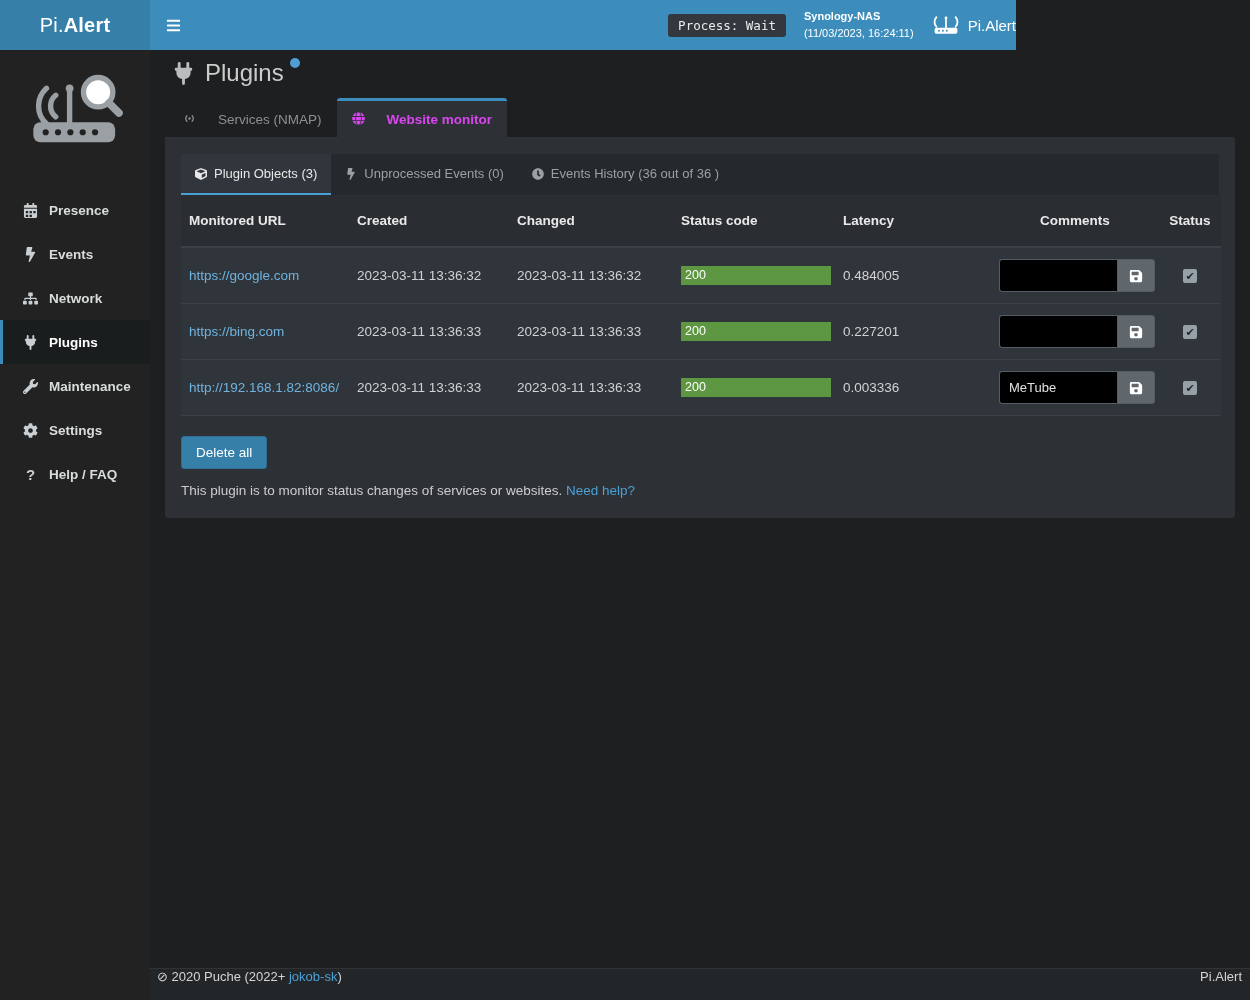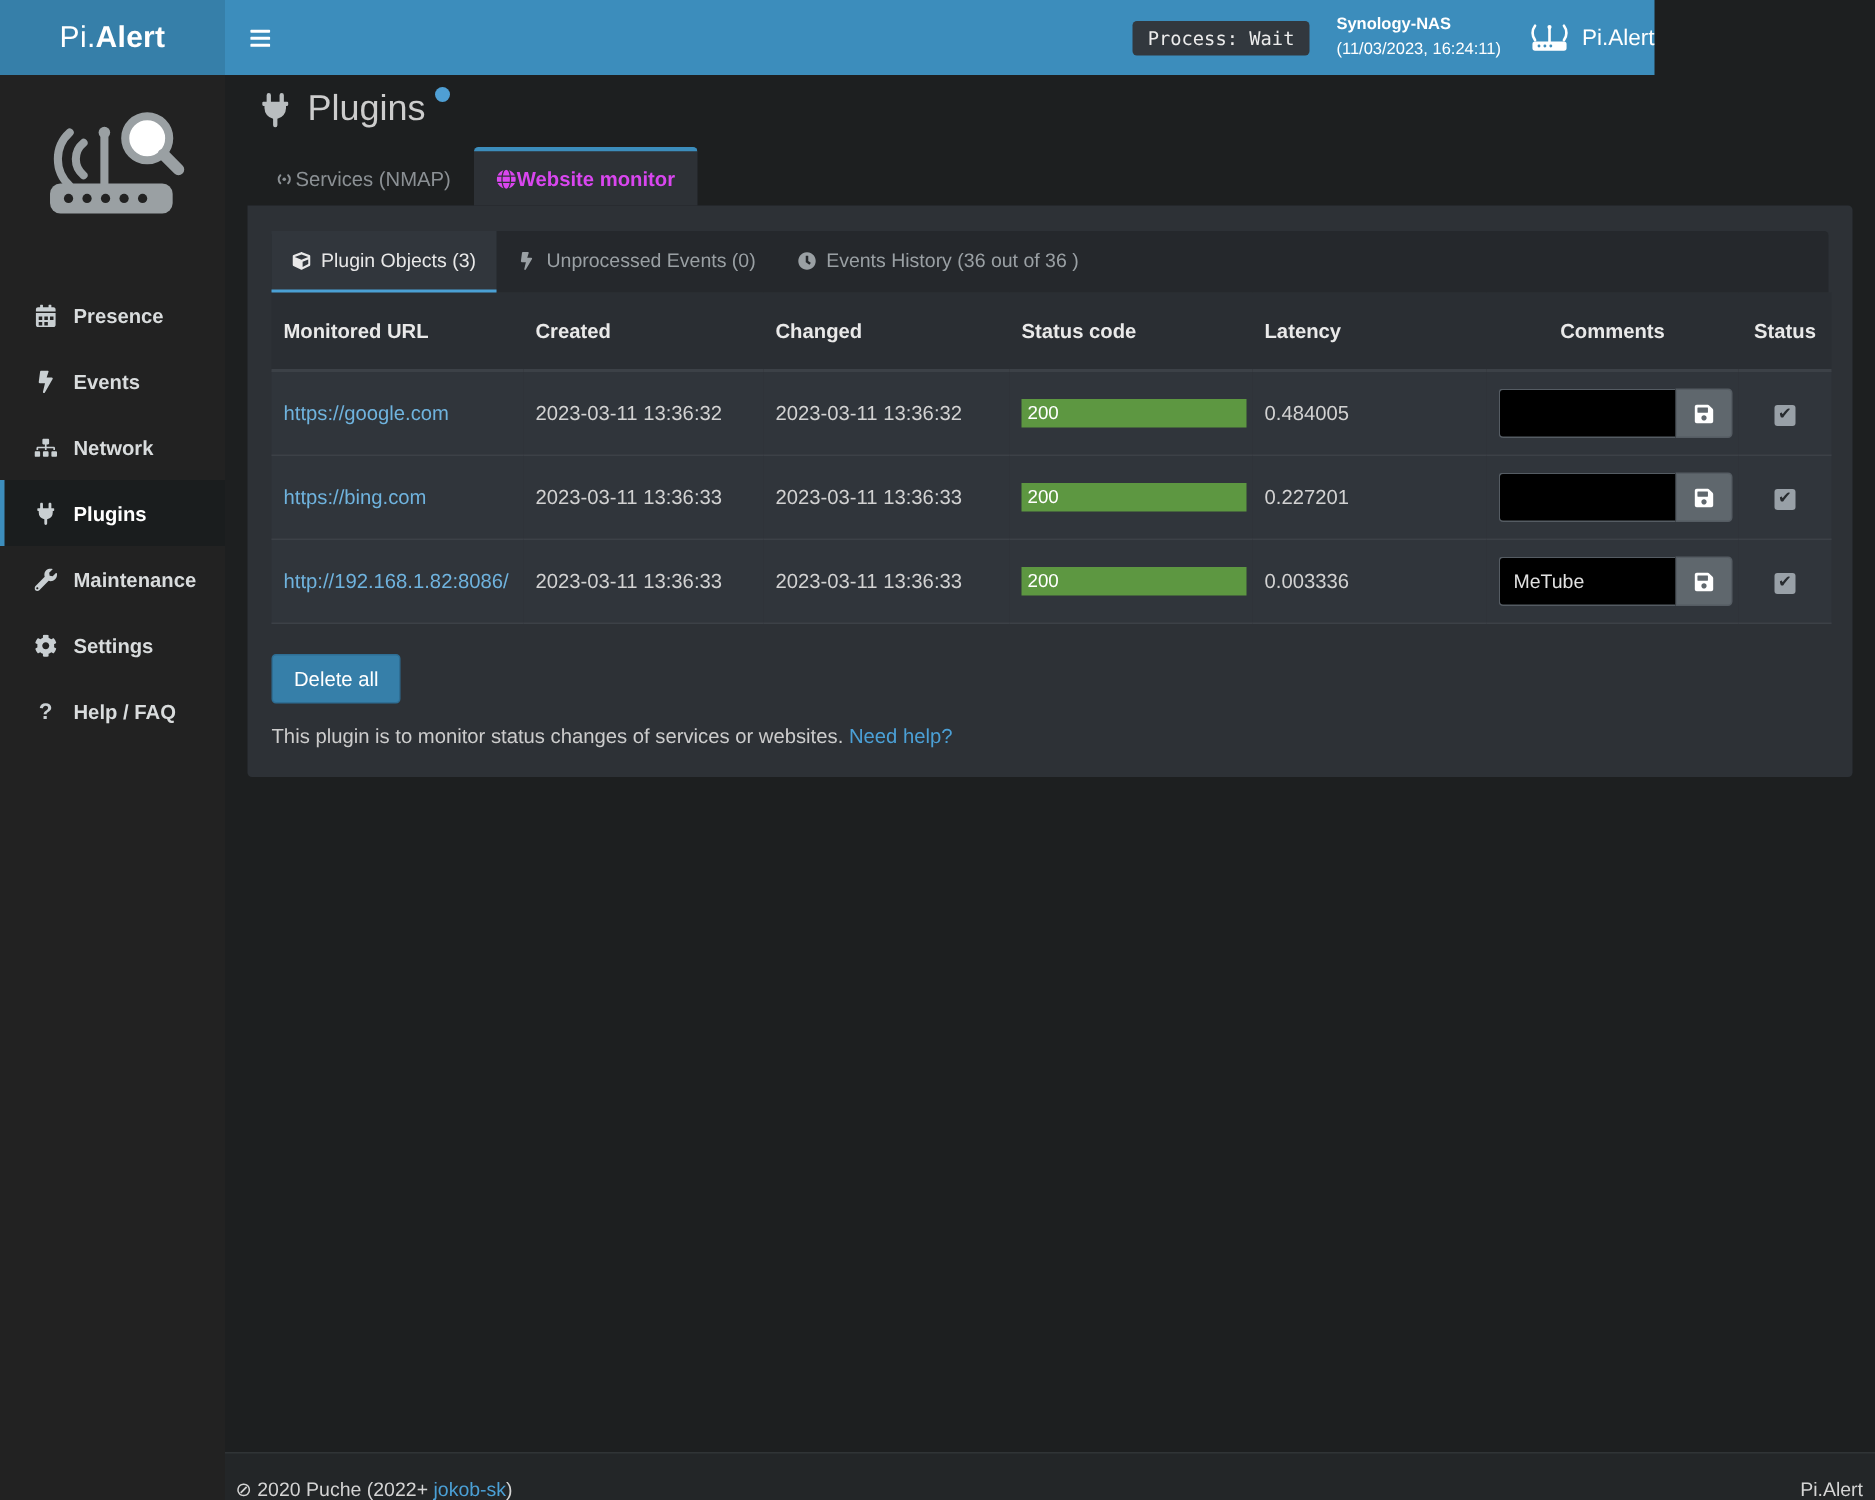--- a/index.html
+++ b/index.html
@@ -1,20 +1,20 @@
 <!DOCTYPE html>
 <html><head>
 <meta charset="utf-8">
 <style>
   * { margin:0; padding:0; box-sizing:border-box; }
   html,body { width:1250px; height:1000px; overflow:hidden;
     font-family:"Liberation Sans", sans-serif; background:#1d1f20; }
 
   
-  .main-header { position:absolute; top:0; left:0; width:1103px; height:50px; z-index:20; }
+  .main-header { position:absolute; top:0; left:0; width:1016px; height:50px; z-index:20; }
   .brand-logo { position:absolute; left:0; top:0; width:150px; height:50px; background:#367fa9;
     color:#fff; display:flex; align-items:center; justify-content:center; font-size:20px; letter-spacing:.2px; }
   .brand-logo b { font-weight:700; }
   .navbar { position:absolute; left:150px; right:0; top:0; height:50px; background:#3c8dbc;
     display:flex; align-items:center; }
   .hamburger { width:46px; height:50px; display:flex; align-items:center; justify-content:center;
     cursor:pointer; color:#fff; }
   .hamburger svg { width:15px; height:15px; }
   .nav-right { margin-left:auto; display:flex; align-items:center; gap:18px; padding-right:0; }
   .process-badge { font-family:"DejaVu Sans Mono", monospace; font-size:12.5px; color:#ececec;
@@ -38,21 +38,21 @@
   
   .content-wrapper { position:absolute; left:150px; top:50px; right:0; bottom:32px; background:#1d1f20; padding:0 15px; }
   .content-header { padding:9px 0 0 8px; display:flex; align-items:flex-start; }
   .page-title { display:inline-flex; align-items:center; gap:11px; font-size:24px; font-weight:400; color:#cccccc; position:relative; }
   .page-title .title-icon { color:#b9bdbf; display:flex; }
   .page-title .title-icon svg { width:21px; height:23px; }
   .info-badge { width:10px; height:10px; border-radius:50%; background:#4f9fd4; display:inline-block;
     position:relative; top:-10px; margin-left:-5px; cursor:pointer; }
 
   .nav-tabs { display:flex; margin-top:11px; padding-left:3px; }
-  .nav-tab { display:flex; align-items:center; gap:1px; padding:11px 15px 10px; font-size:13.5px;
+  .nav-tab { display:flex; align-items:flex-start; gap:22px; padding:11px 15px 10px; font-size:13.5px;
     color:#8b9094; cursor:pointer; border-top:3px solid transparent; border-radius:3px 3px 0 0; }
   .nav-tab svg { width:13px; height:13px; }
   .nav-tab.active { background:#2d3136; color:#d946ef; border-top:3px solid #3c8dbc; font-weight:600; }
 
   .tab-panel { background:#2d3136; border-radius:0 3px 3px 3px; padding:17px 16px 20px; }
 
   .inner-tabs { display:flex; background:#25282c; border-radius:3px 3px 0 0; }
   .inner-tab { display:flex; align-items:center; gap:7px; padding:12px 14px; font-size:13px;
     color:#9aa0a4; cursor:pointer; border-bottom:2px solid transparent; }
   .inner-tab svg { width:12px; height:12px; }
@@ -83,21 +83,21 @@
   .checkbox.checked::after { content:"✔"; font-size:11px; color:#272b2f; line-height:1; }
 
   .delete-btn { margin-top:20px; background:#367fa9; border:1px solid #2e6e94; color:#fff;
     font-size:13.5px; padding:8px 14px; border-radius:3px; cursor:pointer;
     font-family:"Liberation Sans", sans-serif; }
   .plugin-desc { margin-top:14px; font-size:13.5px; color:#cccccc; }
   .plugin-desc a { color:#4ba0d6; text-decoration:none; }
 
   
   .main-footer { position:absolute; left:150px; right:0; bottom:0; height:32px; background:#232628;
-    border-top:1px solid #303436; display:flex; align-items:flex-end; justify-content:space-between;
+    border-top:1px solid #303436; display:flex; align-items:flex-start; justify-content:space-between;
     padding:0 8px 0 7px; font-size:13px; color:#d4d4d4; }
   .main-footer a { color:#4ba0d6; text-decoration:none; }
 </style>
 </head>
 <body>
 
 <header class="main-header">
   <div class="brand-logo">
     <span>Pi.</span>
       <b>Alert</b>

